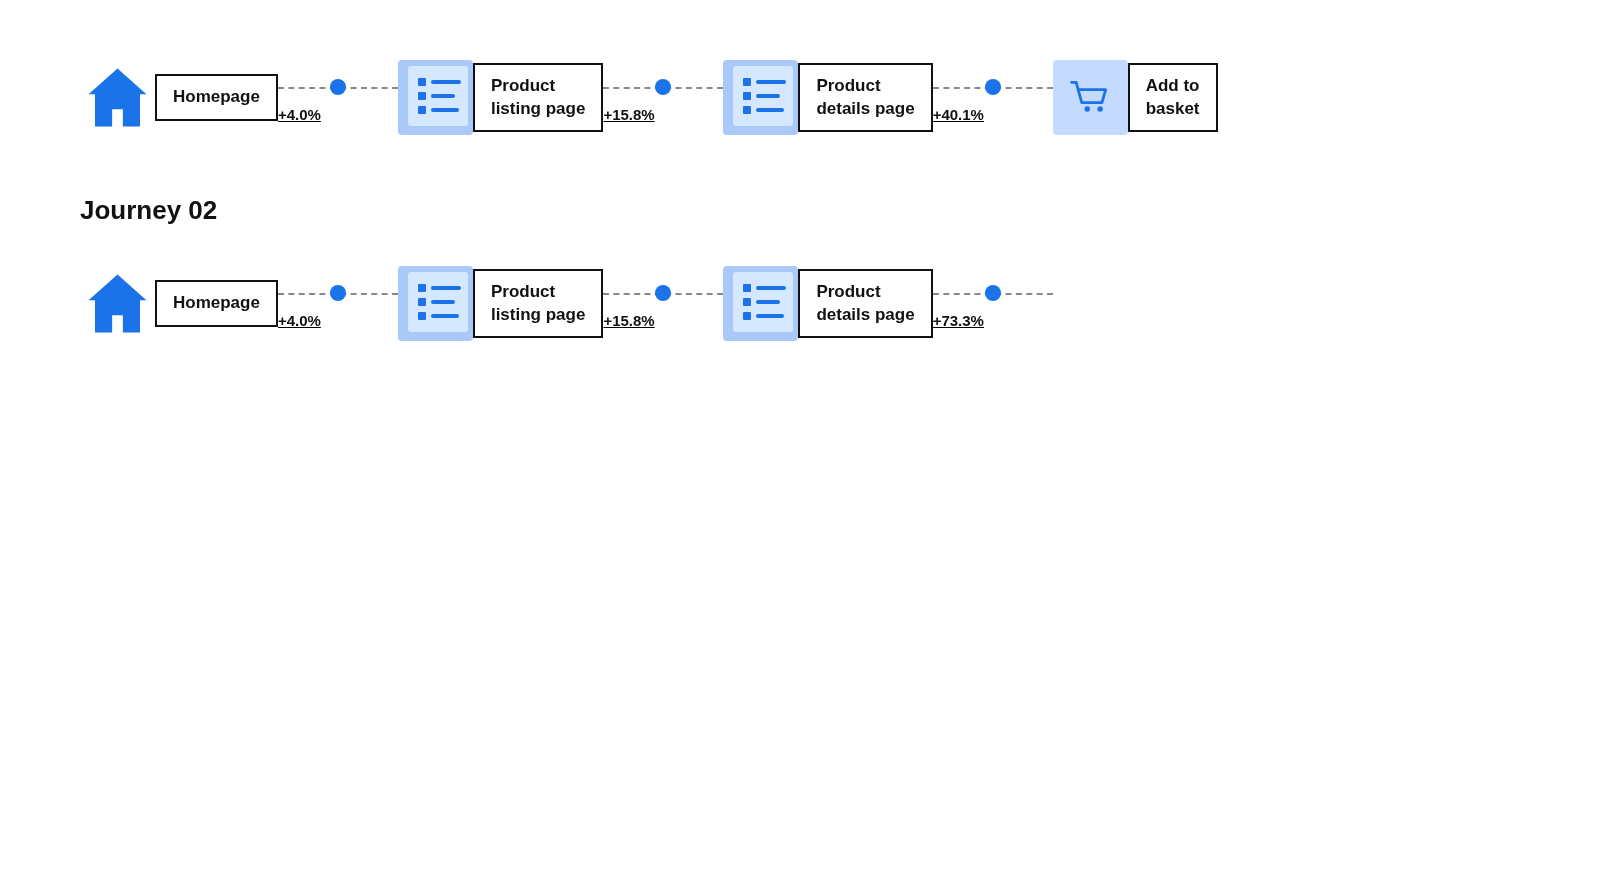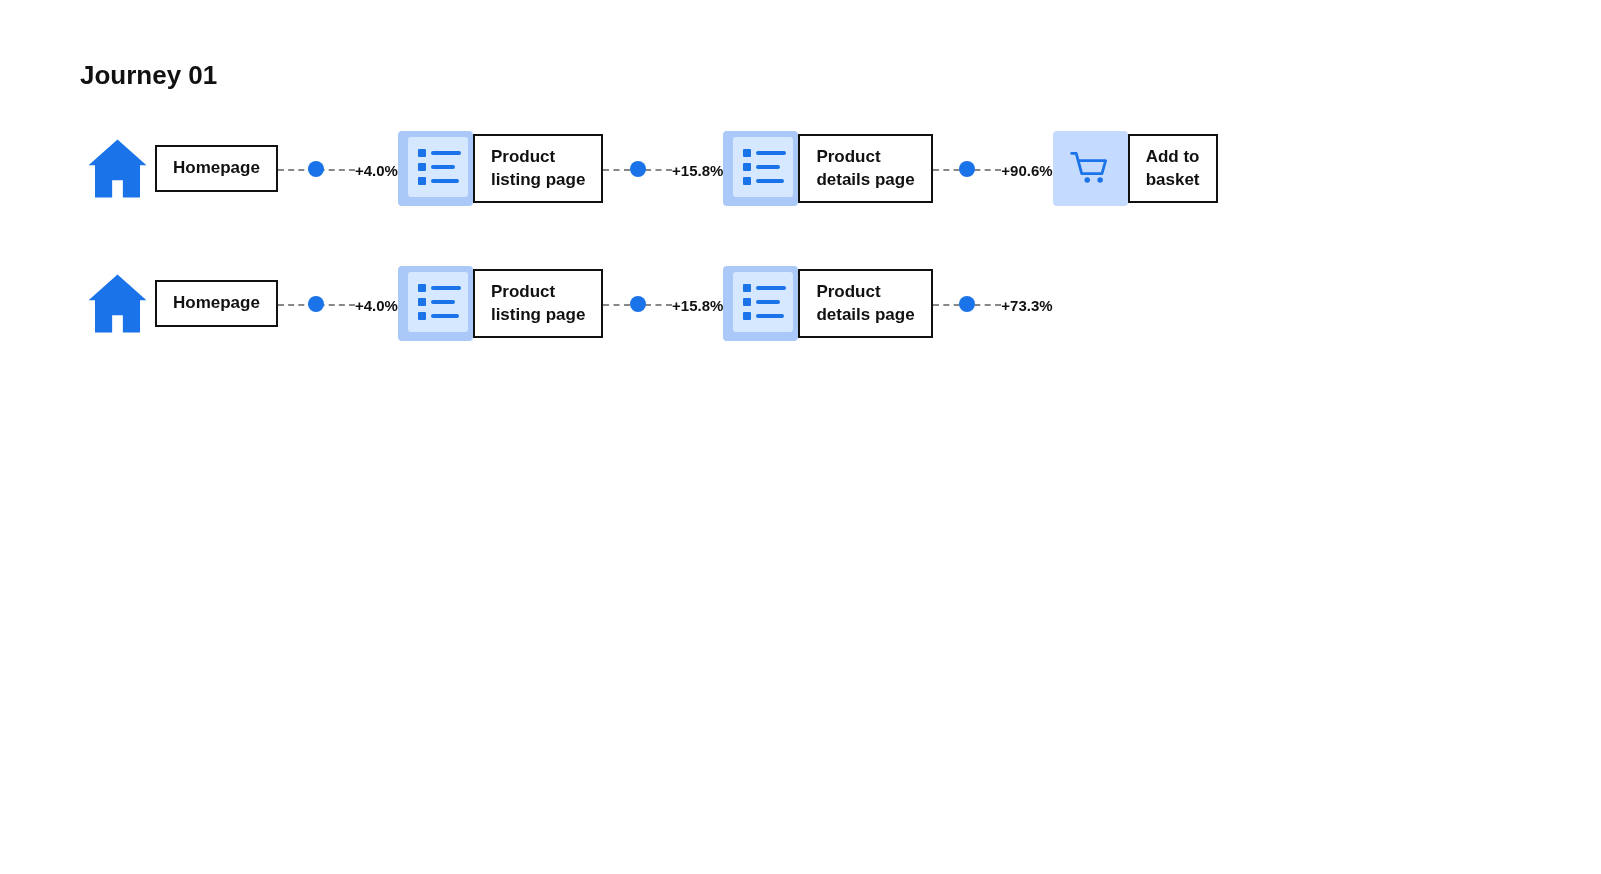--- a/index.html
+++ b/index.html
@@ -42,25 +42,26 @@
       font-weight: 700;
       color: #111;
       background: #fff;
       min-width: 90px;
       line-height: 1.3;
     }
 
     
     .connector {
       display: flex;
-      flex-direction: row;
-      align-items: center;
+      flex-direction: column;
+      align-items: flex-start;
       position: relative;
       width: 120px;
       flex-shrink: 0;
+      text-decoration: underline;
     }
 
     .connector-line {
       width: 100%;
       display: flex;
       align-items: center;
       justify-content: center;
       position: relative;
       height: 30px;
     }
@@ -97,21 +98,20 @@
       width: 75px;
       height: 75px;
       position: relative;
     }
   </style>
 </head>
 <body>
 
 <div id="app">
     <div class="journey-section">
-      <div class="journey-title">Journey 01</div>
       <div class="journey-flow">
         <div class="node">
           <div>
             <div style="width:75px;height:75px;display:flex;align-items:center;justify-content:center;">
               <svg viewBox="0 0 70 70" fill="none" xmlns="http://www.w3.org/2000/svg">
     <polygon points="35,8 8,32 14,32 14,62 30,62 30,46 40,46 40,62 56,62 56,32 62,32" fill="#1a73e8"></polygon>
   </svg>
             </div>
           </div>
           <div class="node-label" style="white-space: pre-line;">Homepage</div>
@@ -178,40 +178,41 @@
             </div>
           </div>
           <div class="node-label" style="white-space: pre-line;">Product
 details page</div>
         </div>
         <div class="connector">
         <div class="connector-line">
           <div class="dashed-line"></div>
           <div class="dot"></div>
         </div>
-        <div class="connector-pct">+90.6%</div>
+        <div class="connector-pct">+40.1%</div>
       </div>
         <div class="node">
           <div>
             <div>
               <div style="width:75px;height:75px;background:#c5daff;border-radius:4px;display:flex;align-items:center;justify-content:center;">
     <svg viewBox="0 0 50 50" width="46" height="46" fill="none" xmlns="http://www.w3.org/2000/svg">
       <path d="M5 8h5l6 22h22l4-14H14" stroke="#1a73e8" stroke-width="3" stroke-linecap="round" stroke-linejoin="round"></path>
       <circle cx="22" cy="37" r="3" fill="#1a73e8"></circle>
       <circle cx="36" cy="37" r="3" fill="#1a73e8"></circle>
     </svg>
   </div>
             </div>
           </div>
           <div class="node-label" style="white-space: pre-line;">Add to
 basket</div>
         </div>
       </div>
     </div>
     <div class="journey-section">
+      <div class="journey-title">Journey 02</div>
       <div class="journey-flow">
         <div class="node">
           <div>
             <div style="width:75px;height:75px;display:flex;align-items:center;justify-content:center;">
               <svg viewBox="0 0 70 70" fill="none" xmlns="http://www.w3.org/2000/svg">
     <polygon points="35,8 8,32 14,32 14,62 30,62 30,46 40,46 40,62 56,62 56,32 62,32" fill="#1a73e8"></polygon>
   </svg>
             </div>
           </div>
           <div class="node-label" style="white-space: pre-line;">Homepage</div>

